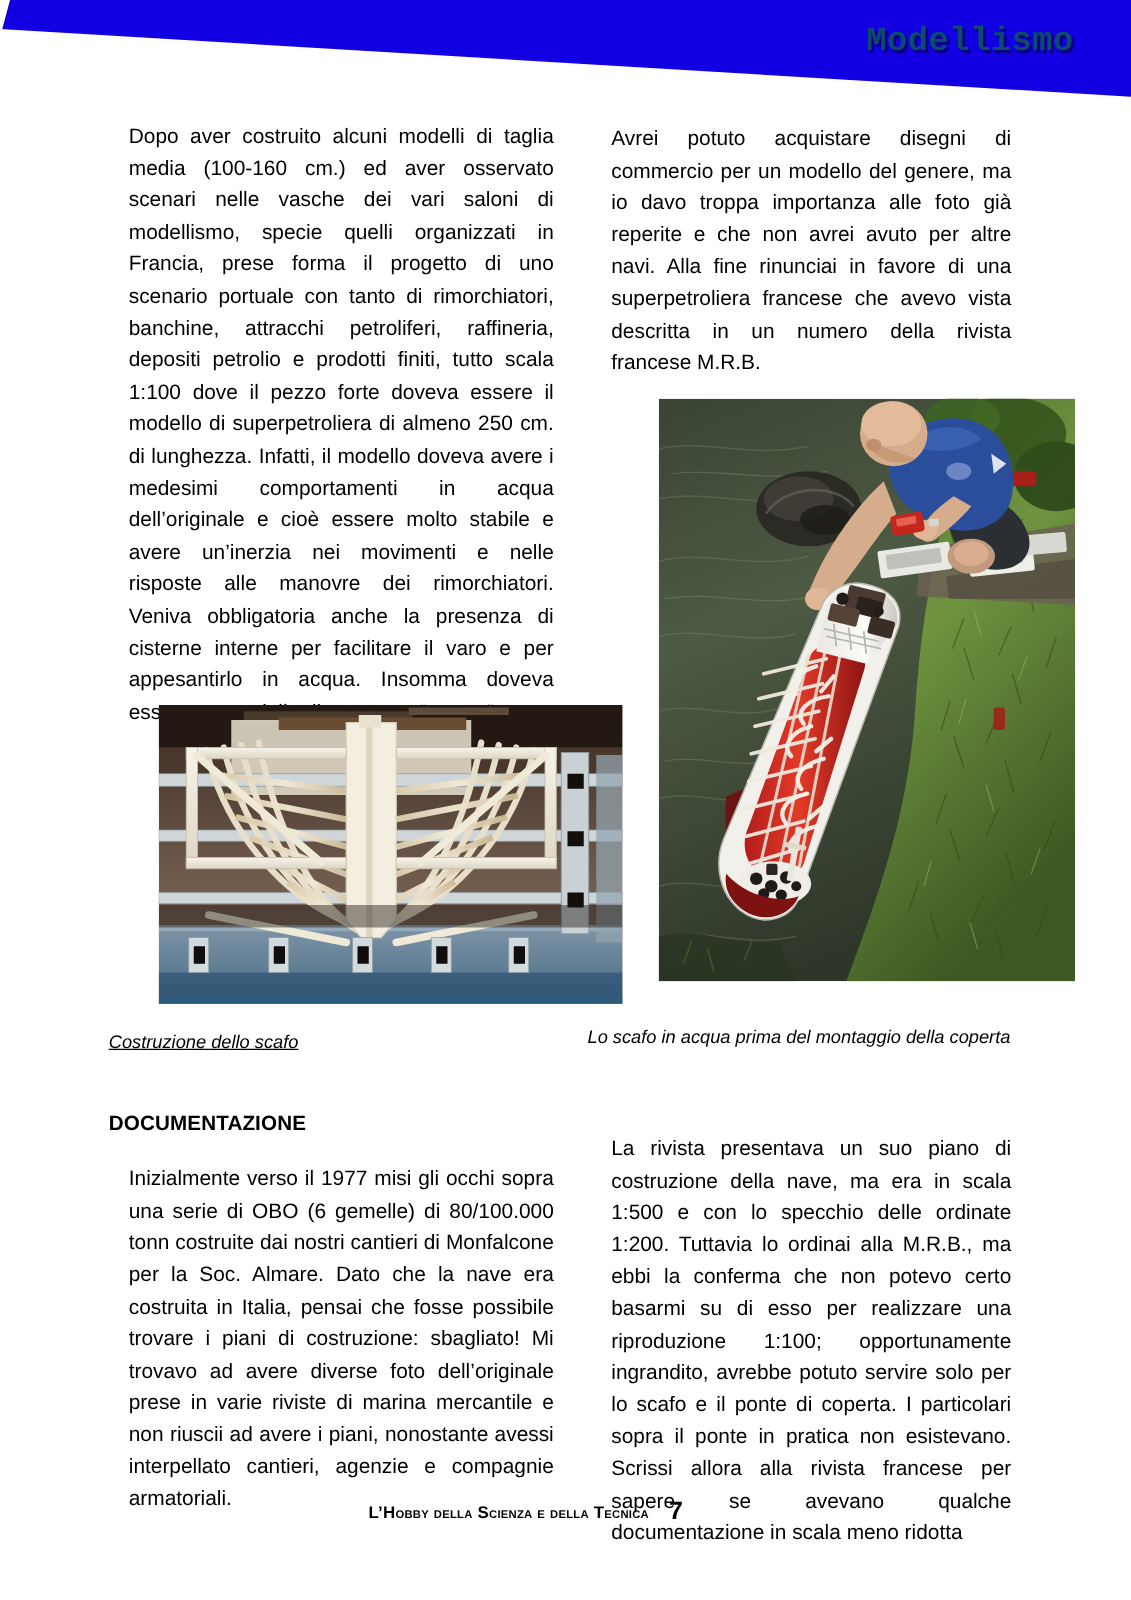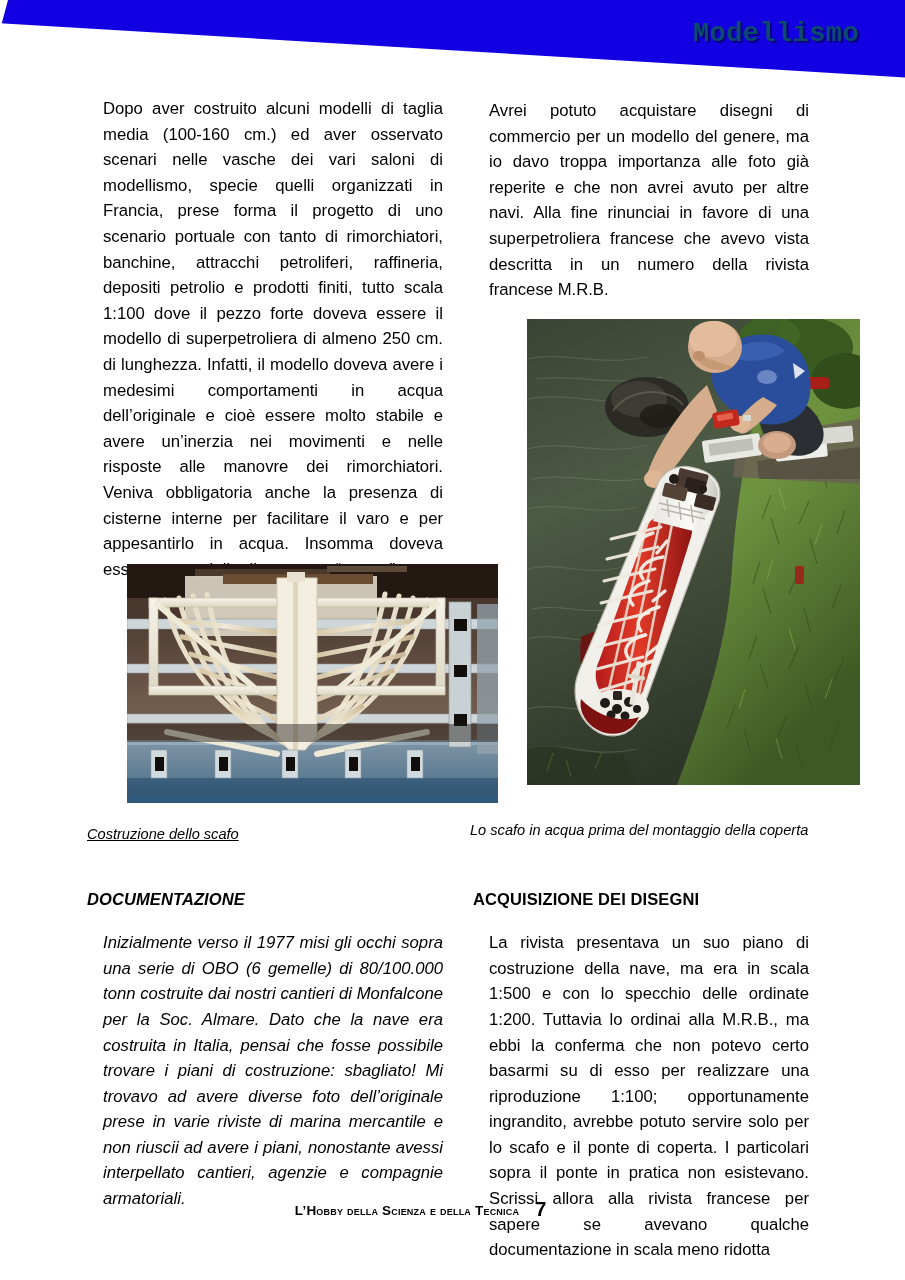--- a/index.html
+++ b/index.html
@@ -85,21 +85,21 @@
   .caption {
     font-size: 14.6px;
     font-style: italic;
     line-height: 1.2;
     white-space: nowrap;
   }
 
   
   #block-scelta  { top: 80px; }
   #block-avrei   { top: 82px; }
-  #block-doc     { top: 890px; font-style: italic; }
+  #block-doc     { top: 890px; }
   #block-acq     { top: 890px; }
 
   
   #figure-hull {
     position: absolute;
     left: 87px;
     top: 548px;
     width: 371px;
     height: 239px;
   }
@@ -172,21 +172,20 @@
 <div id="block-doc" class="col-left">
   <h2 class="section-head">DOCUMENTAZIONE</h2>
   <p class="body-text">Inizialmente verso il 1977 misi gli occhi sopra una serie di OBO (6 gemelle) di 80/100.000 tonn costruite dai nostri cantieri di Monfalcone per la Soc. Almare. Dato che la nave era costruita in Italia, pensai che fosse possibile trovare i piani di costruzione: sbagliato! Mi trovavo ad avere diverse foto dell’originale prese in varie riviste di marina mercantile e non riuscii ad avere i piani, nonostante avessi interpellato cantieri, agenzie e compagnie armatoriali.</p>
 </div>
 
 <div id="block-avrei" class="col-right">
   <p class="body-text">Avrei potuto acquistare disegni di commercio per un modello del genere, ma io davo troppa importanza alle foto già reperite e che non avrei avuto per altre navi. Alla fine rinunciai in favore di una superpetroliera francese che avevo vista descritta in un numero della rivista francese M.R.B.</p>
 </div>
 
 <div id="block-acq" class="col-right">
-  <h2 class="section-head">ACQUISIZIONE DEI DISEGNI</h2>
   <p class="body-text">La rivista presentava un suo piano di costruzione della nave, ma era in scala 1:500 e con lo specchio delle ordinate 1:200. Tuttavia lo ordinai alla M.R.B., ma ebbi la conferma che non potevo certo basarmi su di esso per realizzare una riproduzione 1:100; opportunamente ingrandito, avrebbe potuto servire solo per lo scafo e il ponte di coperta. I particolari sopra il ponte in pratica non esistevano.  Scrissi allora alla rivista francese per sapere se avevano qualche documentazione in scala meno ridotta</p>
 </div>
 
 <figure id="figure-hull">
   <svg class="photo" viewBox="0 0 371 239" preserveAspectRatio="none">
     <defs>
       <linearGradient id="bgWallG" x1="0" y1="0" x2="0" y2="1">
         <stop offset="0%" stop-color="#3b2b23"></stop>
         <stop offset="55%" stop-color="#6d584a"></stop>
         <stop offset="100%" stop-color="#8d7564"></stop>

